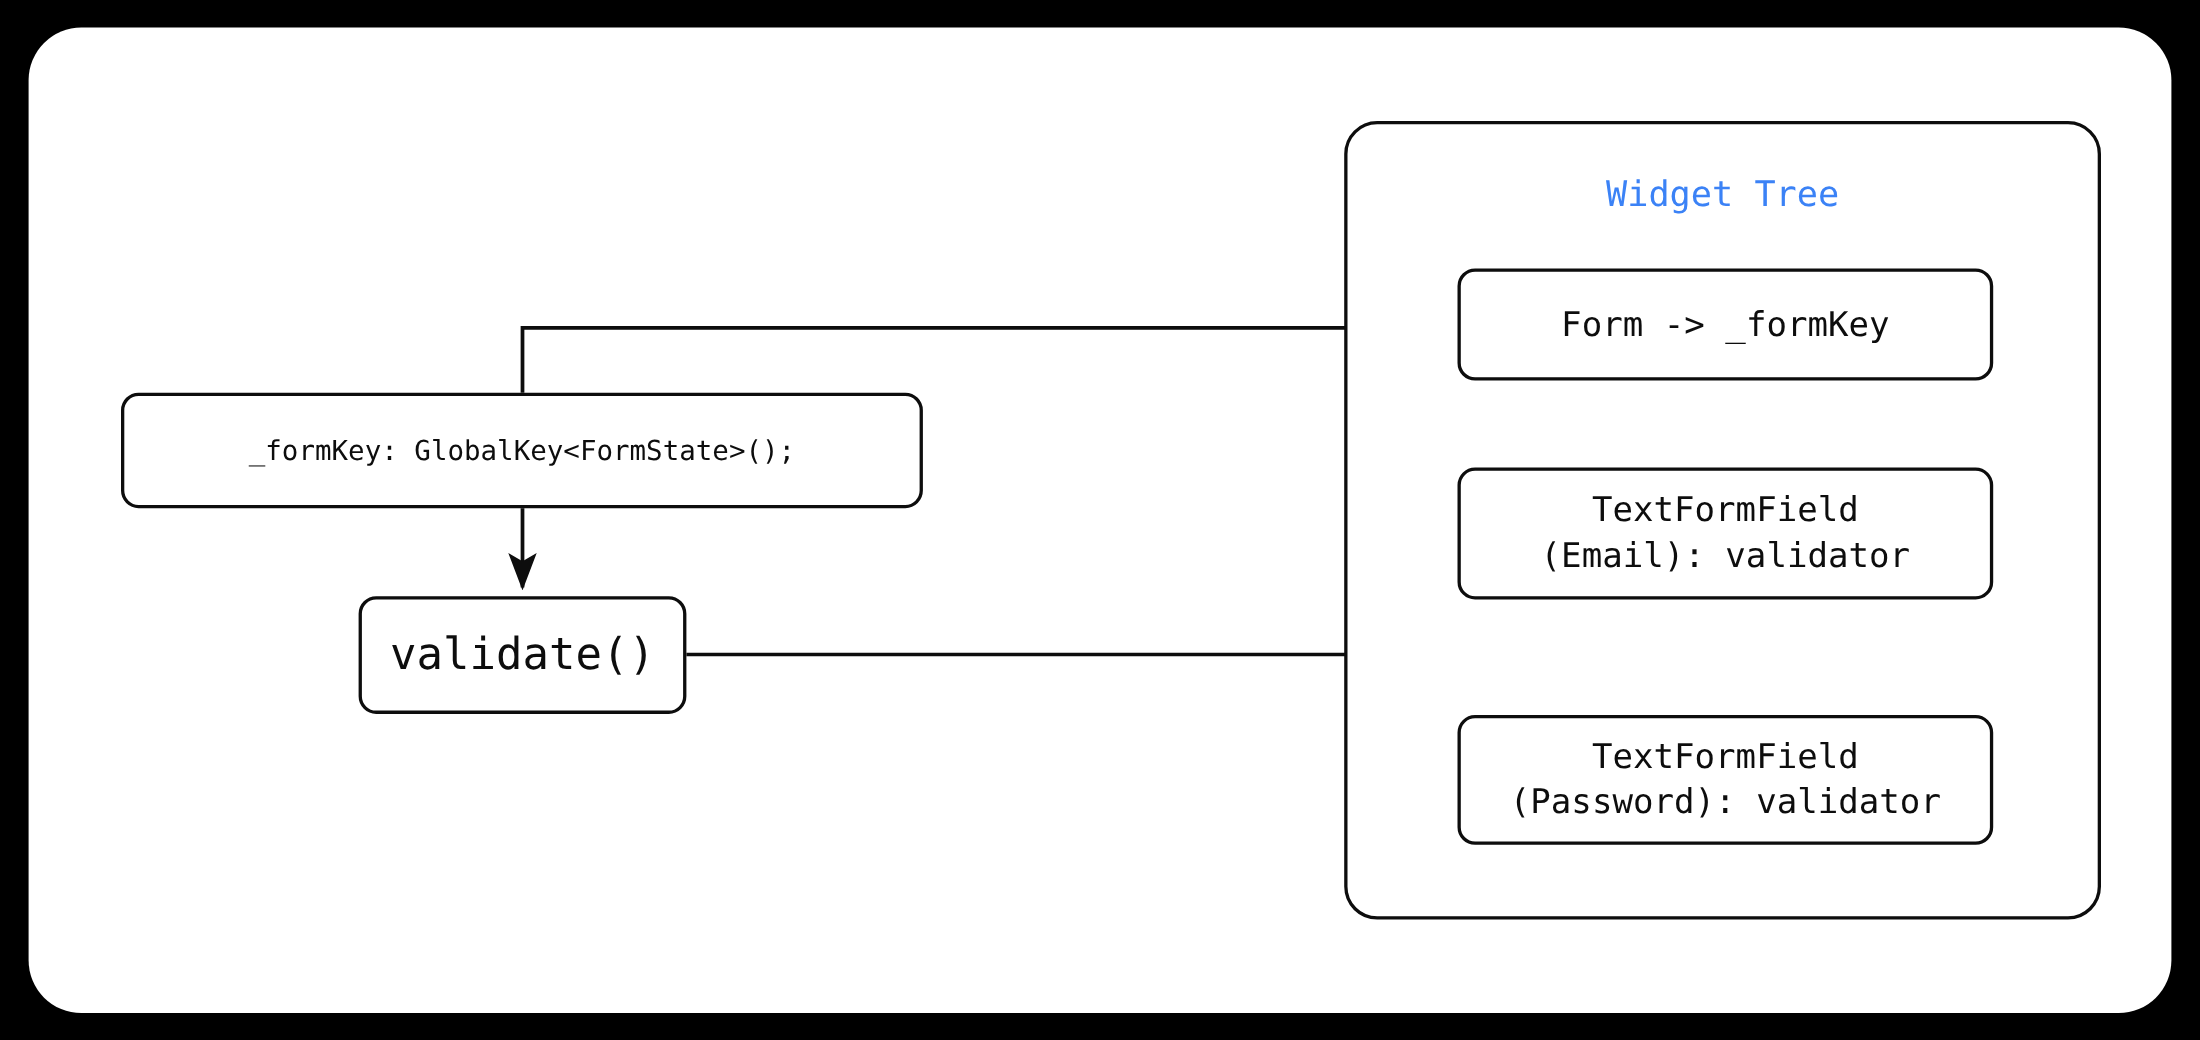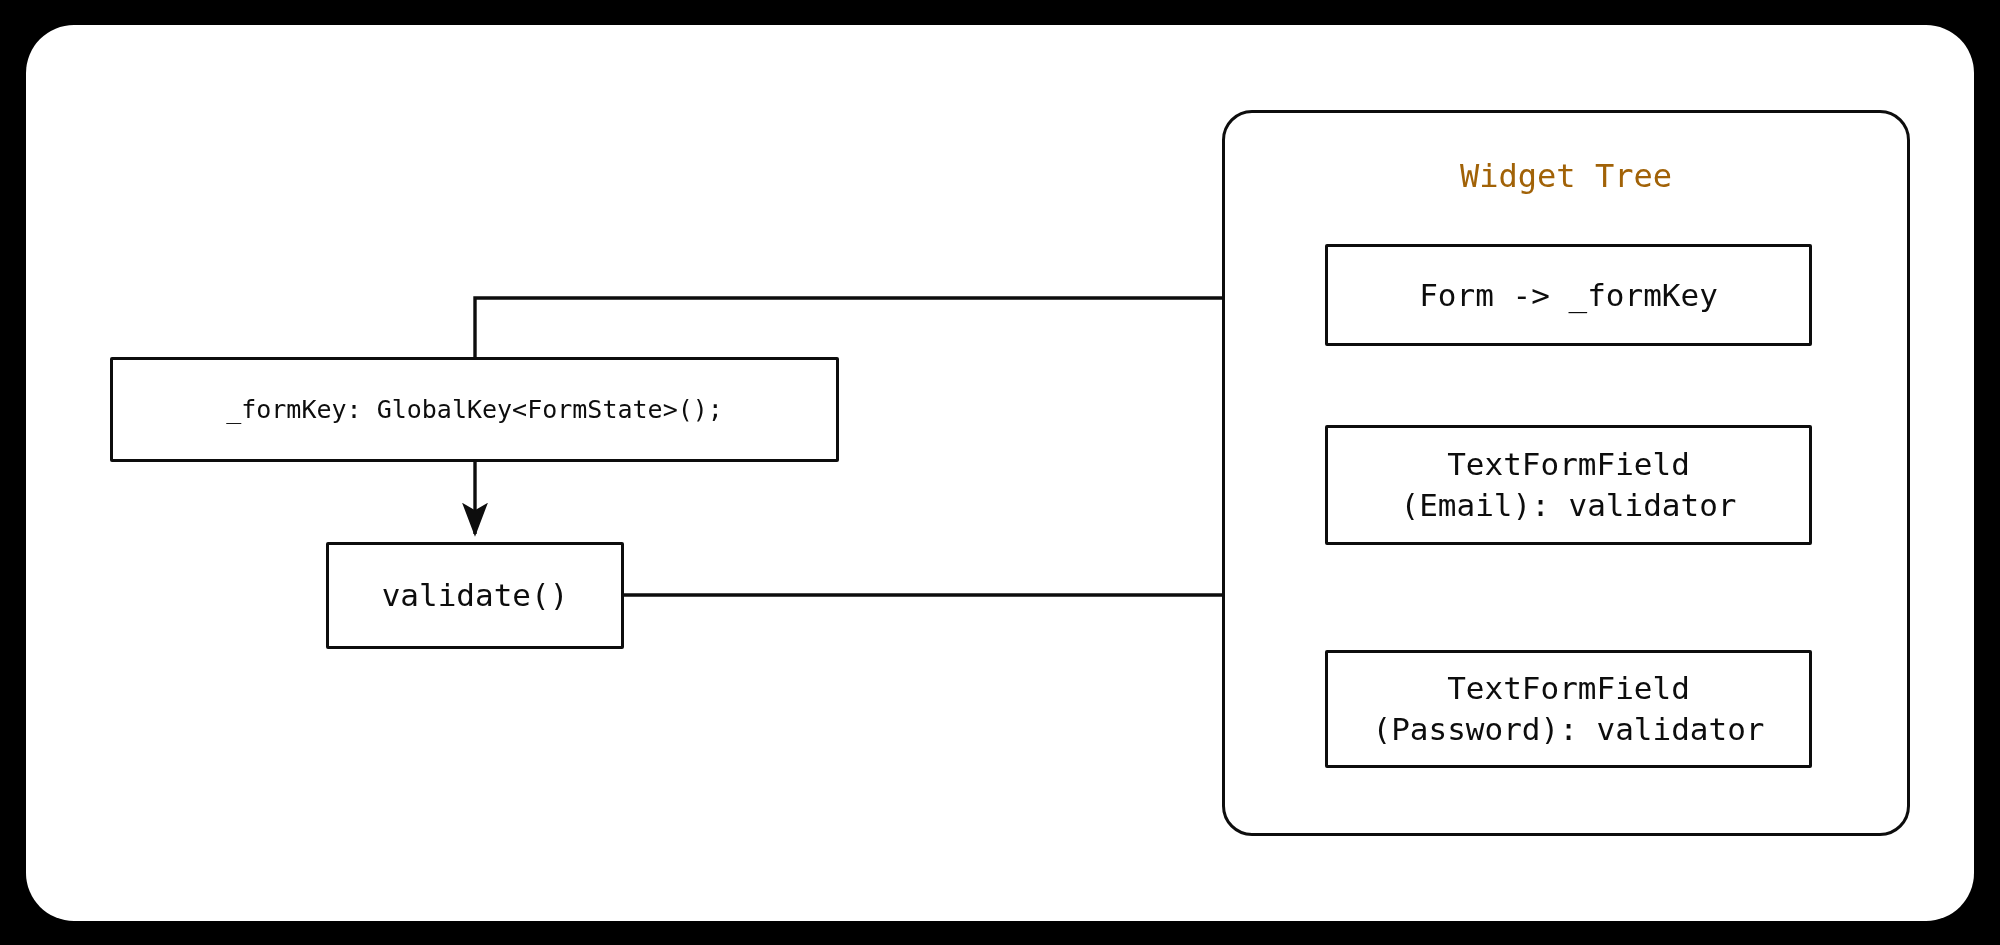--- a/index.html
+++ b/index.html
@@ -36,21 +36,21 @@
     top: 0;
     width: 2000px;
     height: 945px;
     pointer-events: none;
   }
   .node {
     position: absolute;
     box-sizing: border-box;
     background: #ffffff;
     border: 3px solid #0d0d0d;
-    border-radius: 2px;
+    border-radius: 16px;
     display: flex;
     align-items: center;
     justify-content: center;
     text-align: center;
     color: #0d0d0d;
     font-family: "DejaVu Sans Mono", "Liberation Mono", monospace;
     line-height: 1.32;
     white-space: pre-line;
   }
   #group-widget-tree {
@@ -60,36 +60,36 @@
     height: 726px;
     border-radius: 30px;
     display: block;
   }
   #group-widget-tree-title {
     position: absolute;
     left: 0;
     right: 0;
     top: 42px;
     font-size: 32px;
-    color: #a16207;
+    color: #3b82f6;
     font-family: "DejaVu Sans Mono", "Liberation Mono", monospace;
   }
   #node-formkey {
     left: 110px;
     top: 357px;
     width: 729px;
     height: 105px;
     font-size: 25px;
   }
   #node-validate {
     left: 326px;
     top: 542px;
     width: 298px;
     height: 107px;
-    font-size: 31px;
+    font-size: 40px;
   }
   #node-form {
     left: 1325px;
     top: 244px;
     width: 487px;
     height: 102px;
     font-size: 31px;
   }
   #node-email {
     left: 1325px;

